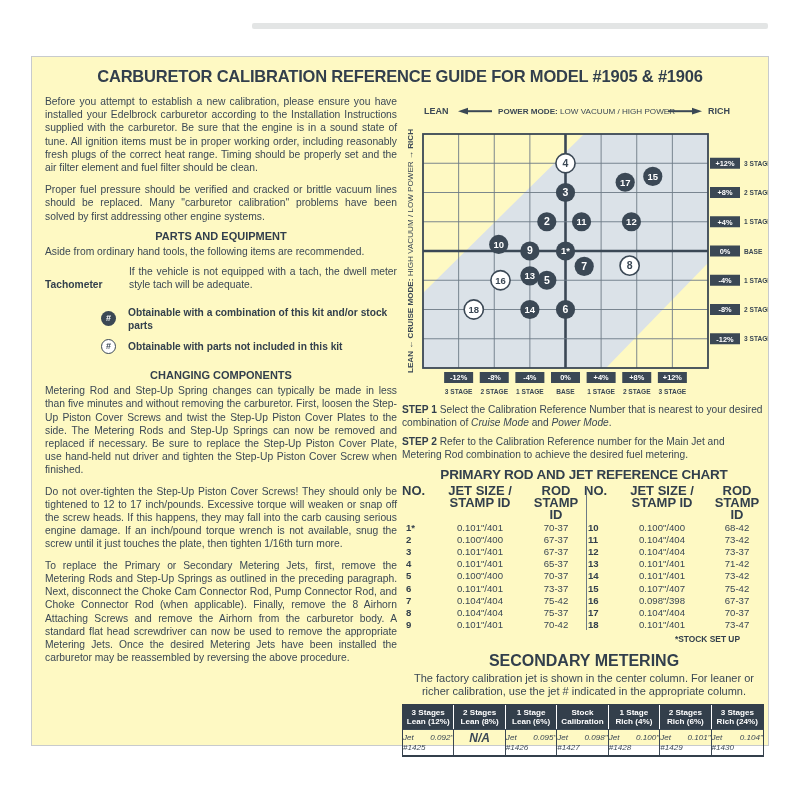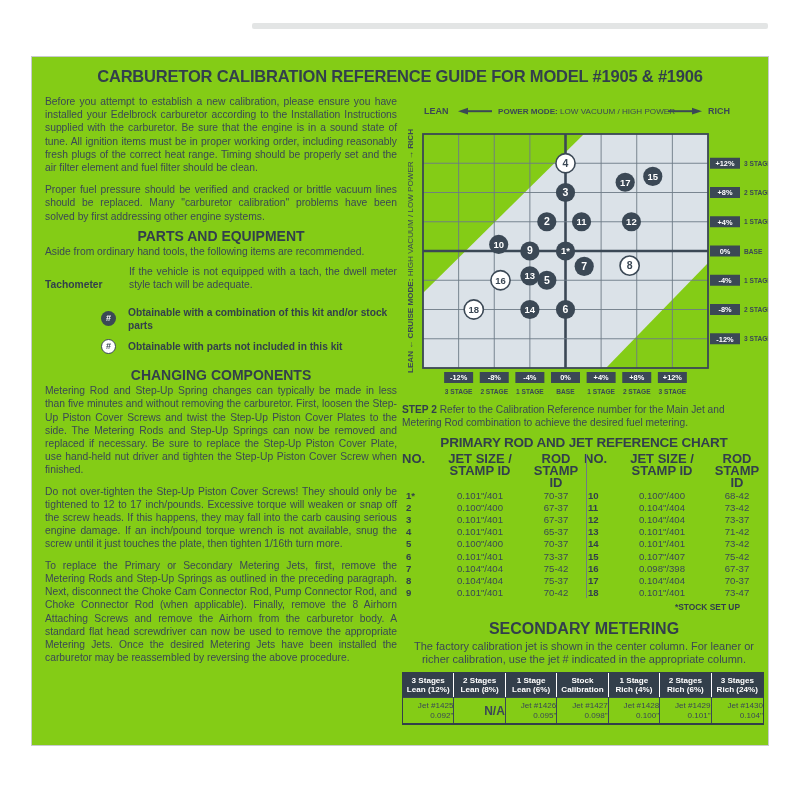--- a/index.html
+++ b/index.html
@@ -1,30 +1,30 @@
 <!DOCTYPE html>
 <html><head>
 <meta charset="utf-8">
 <style>
   * { margin:0; padding:0; box-sizing:border-box; }
   html,body { width:800px; height:800px; background:#ffffff; font-family:"Liberation Sans", sans-serif; color:#3b4855; }
   #stage { position:relative; width:800px; height:800px; background:#fff; overflow:hidden; }
 
   .scan-artifact { position:absolute; left:252px; top:23px; width:516px; height:6px; background:#dcdedf; opacity:.8; border-radius:2px; }
 
-  .page { position:absolute; left:31px; top:56px; width:738px; height:690px; border:1px solid #c8cbcd; background:#84cc16; }
+  .page { position:absolute; left:31px; top:56px; width:738px; height:690px; border:1px solid #c8cbcd; background:#fef9c3; }
 
   .doc-title { position:absolute; left:0; top:10px; width:100%; text-align:center;
     font-size:16.5px; font-weight:bold; letter-spacing:-0.2px; color:#323f4c; }
 
   
   .col-left { position:absolute; left:13px; top:38px; width:352px; font-size:10.3px; line-height:13.2px; }
   .col-left p { text-align:justify; }
   .mb9{margin-bottom:9px} .mb7{margin-bottom:7px} .mb14{margin-bottom:14px} .mb16{margin-bottom:15px} .mb2{margin-bottom:2px} .mb8{margin-bottom:8px} .mb1{margin-bottom:1px}
-  .sec-heading { text-align:center; font-weight:bold; font-size:14px; color:#323f4c; }
+  .sec-heading { text-align:center; font-weight:bold; font-size:11px; color:#323f4c; }
   .sub-heading { font-weight:bold; font-size:10.5px; color:#323f4c; }
 
   .equip-row { display:flex; margin-bottom:6px;align-items:flex-end; }
   .equip-term { width:84px; flex:none; font-weight:bold; color:#323f4c; }
   .equip-desc { flex:1; text-align:justify; }
 
   .legend { margin-left:56px; }
   .legend-row { display:flex; align-items:center; margin-bottom:7px; }
   .legend-sym { width:15px; height:15px; border-radius:50%; flex:none; margin-right:12px;
     display:flex; align-items:center; justify-content:center; font-size:9px; font-weight:bold; }
@@ -50,22 +50,22 @@
 
   .secondary-heading { text-align:center; font-weight:bold; font-size:16px; color:#323f4c; margin-top:8px; margin-bottom:2px; }
   .secondary-desc { text-align:center; font-size:11px; line-height:12.8px; margin-bottom:6px; }
 
   .stable { width:362px; border:1.5px solid #333f4b; border-bottom-width:2.5px; }
   .stable-hdr { display:grid; grid-template-columns:repeat(7,1fr); }
   .stable-hdr .hcell { background:#333f4b; color:#fff; text-align:center; font-weight:bold;
     font-size:8.1px; line-height:9.6px; padding:2.5px 0; border-right:1px solid #fff; }
   .stable-hdr .hcell:last-child { border-right:none; }
   .stable-vals { display:grid; grid-template-columns:repeat(7,1fr); }
-  .stable-vals .vcell { text-align:right; font-size:8.1px; line-height:10px; padding:3px 0 2px 0;
-    border-right:1px solid #3b4855; border-top:1px solid #3b4855; display:flex; flex-direction:column; justify-content:center; min-height:26px; }
+  .stable-vals .vcell { text-align:left; font-size:8.1px; line-height:10px; padding:3px 0 2px 0;
+    border-right:1px solid #3b4855; border-top:1px solid #3b4855; display:flex; flex-direction:row; justify-content:center; min-height:26px;font-style:italic; }
   .stable-vals .vcell:last-child { border-right:none; }
   .stable-vals .na { font-size:12px; font-weight:bold; }
 
   svg text { font-family:"Liberation Sans", sans-serif; }
 </style>
 </head>
 <body>
 
 <div id="stage">
   <div class="scan-artifact"></div>
@@ -207,20 +207,21 @@
           <text x="250.77880000000002" y="80.81250000000001" text-anchor="middle" font-size="9.5" font-weight="bold" fill="#ffffff">15</text>
           <circle cx="98.4862" cy="181.25" r="9.6" fill="#ffffff" stroke="#3b4855" stroke-width="1.6"></circle>
           <text x="98.4862" y="184.65" text-anchor="middle" font-size="9.5" font-weight="bold" fill="#3b4855">16</text>
           <circle cx="223.17020000000002" cy="83.2625" r="9.6" fill="#3b4855" stroke="none" stroke-width="0"></circle>
           <text x="223.17020000000002" y="86.66250000000001" text-anchor="middle" font-size="9.5" font-weight="bold" fill="#ffffff">17</text>
           <circle cx="71.7682" cy="210.5" r="9.6" fill="#ffffff" stroke="#3b4855" stroke-width="1.6"></circle>
           <text x="71.7682" y="213.9" text-anchor="middle" font-size="9.5" font-weight="bold" fill="#3b4855">18</text>
         </svg>
 
       <div class="steps">
+        <p class="step-p"><b>STEP 1</b><span> Select the Calibration Reference Number that is nearest to your desired combination of </span><i>Cruise Mode</i><span> and </span><i>Power Mode</i><span>.</span></p>
         <p class="step-p"><b>STEP 2</b><span> Refer to the Calibration Reference number for the Main Jet and Metering Rod combination to achieve the desired fuel metering.</span></p>
       </div>
 
       <div class="primary-heading">PRIMARY ROD AND JET REFERENCE CHART</div>
 
       <div class="ptable-wrap">
         <div id="ptable" class="ptable">
             <div class="hdr">NO.</div>
             <div class="hdr cc">JET SIZE / STAMP ID</div>
             <div class="hdr cc">ROD STAMP ID</div>

